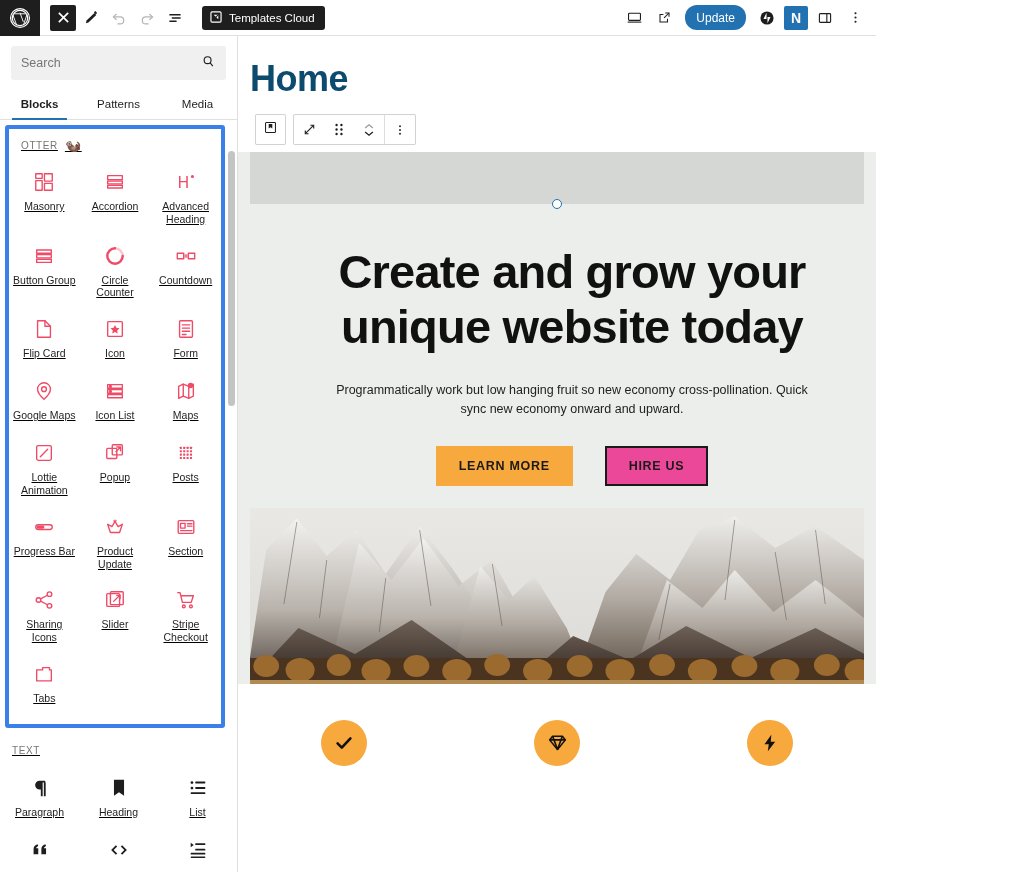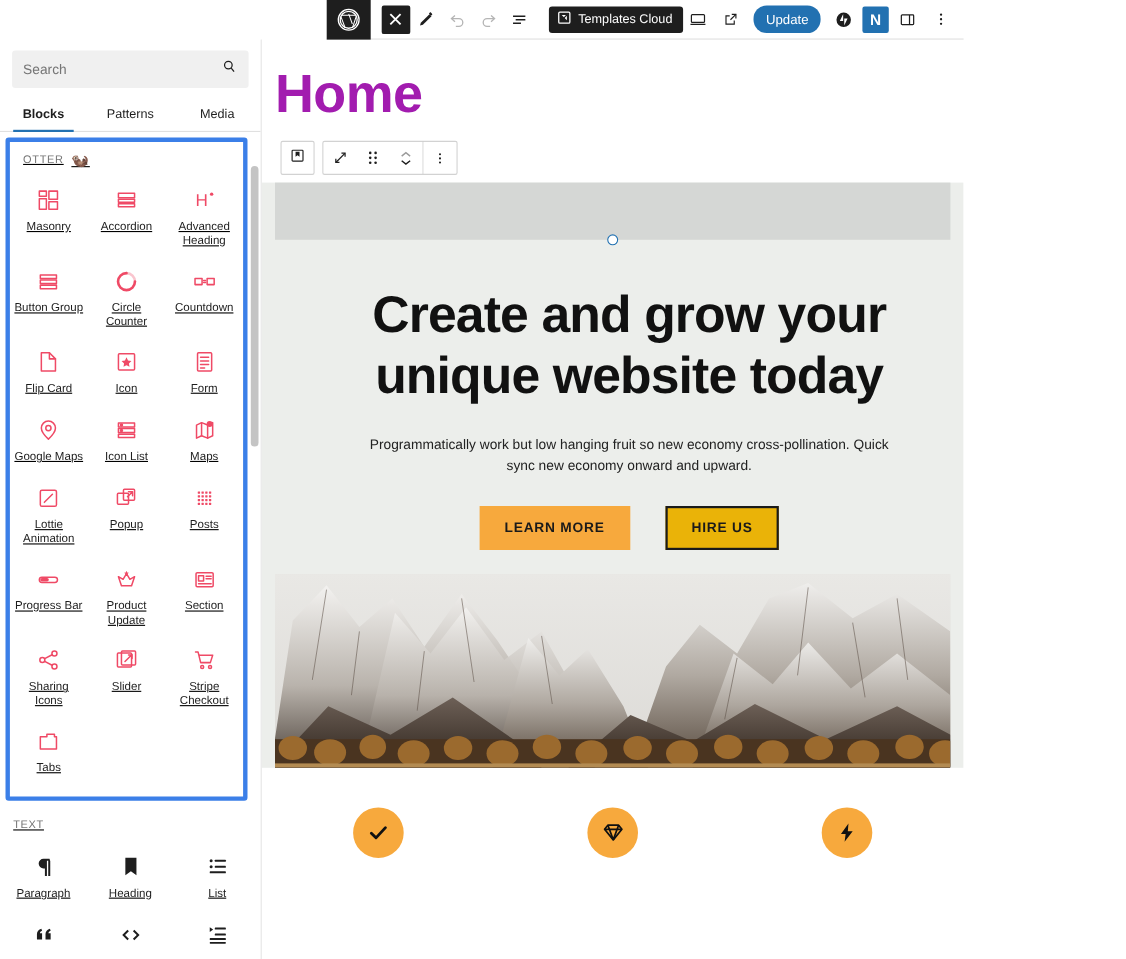--- a/index.html
+++ b/index.html
@@ -2,21 +2,21 @@
 <html><head>
 <meta charset="utf-8">
 <style>
   * { box-sizing: border-box; margin: 0; padding: 0; }
   html, body {
     width: 1024px; height: 872px;
     font-family: "Liberation Sans", sans-serif;
     background: #fff;
     overflow: hidden;
   }
-  #app { position: relative; width: 876px; height: 872px; display: flex; flex-direction: column; align-items: flex-end; }
+  #app { position: relative; width: 876px; height: 872px; display: flex; flex-direction: column; }
 
   
   .topbar {
     height: 36px; min-height: 36px; display: flex; align-items: center;
     background: #fff; border-bottom: 1px solid #e0e0e0; position: relative; z-index: 40;
   }
   .wp-logo {
     width: 40px; height: 36px; background: #1e1e1e;
     display: flex; align-items: center; justify-content: center; color: #fff;
   }
@@ -108,21 +108,21 @@
   .sb-thumb {
     position: absolute; right: 2px; top: 115px; width: 7px; height: 255px;
     background: #c4c4c4; border-radius: 4px; cursor: pointer;
   }
 
   
   .canvas {
     flex: 1; background: #fff; overflow: hidden; position: relative;
   }
   .page-title {
-    font-size: 49px; font-weight: bold; color: #a21caf; padding: 22px 0 0 12px;
+    font-size: 36px; font-weight: bold; color: #0c4a6e; padding: 22px 0 0 12px;
     letter-spacing: -0.5px;
   }
   .block-toolbar {
     display: flex; align-items: center; gap: 7px; padding: 14px 0 7px 17px;
   }
   .bt-group {
     display: flex; align-items: center; background: #fff; border: 1px solid #1e1e1e33;
     border-radius: 2px; height: 31px; box-shadow: 0 0 0 0 transparent;
   }
   .bt-group.solo { width: 31px; justify-content: center; }
@@ -150,21 +150,21 @@
     font-size: 12.5px; color: #222; line-height: 1.55; max-width: 500px;
     margin: 26px auto 0 auto;
   }
   .hero-btns { display: flex; justify-content: center; gap: 32px; margin-top: 26px; padding-bottom: 22px; }
   .btn-primary {
     background: #f7a93d; color: #1a1a1a; font-size: 12.5px; font-weight: bold;
     letter-spacing: .7px; padding: 12px 23px; border: none; cursor: pointer;
     font-family: "Liberation Sans", sans-serif;
   }
   .btn-outline {
-    background: #eab308; color: #1a1a1a; font-size: 12.5px; font-weight: bold;
+    background: #ec4899; color: #1a1a1a; font-size: 12.5px; font-weight: bold;
     letter-spacing: .7px; padding: 11px 22px; border: 2px solid #1a1a1a; cursor: pointer;
     font-family: "Liberation Sans", sans-serif;
   }
 
   
   .photo {
     height: 176px; position: relative; overflow: hidden;
     background: linear-gradient(#e7e6e3 0%, #dedcd8 40%, #d6d3ce 100%);
     margin: 0 12px;
   }

